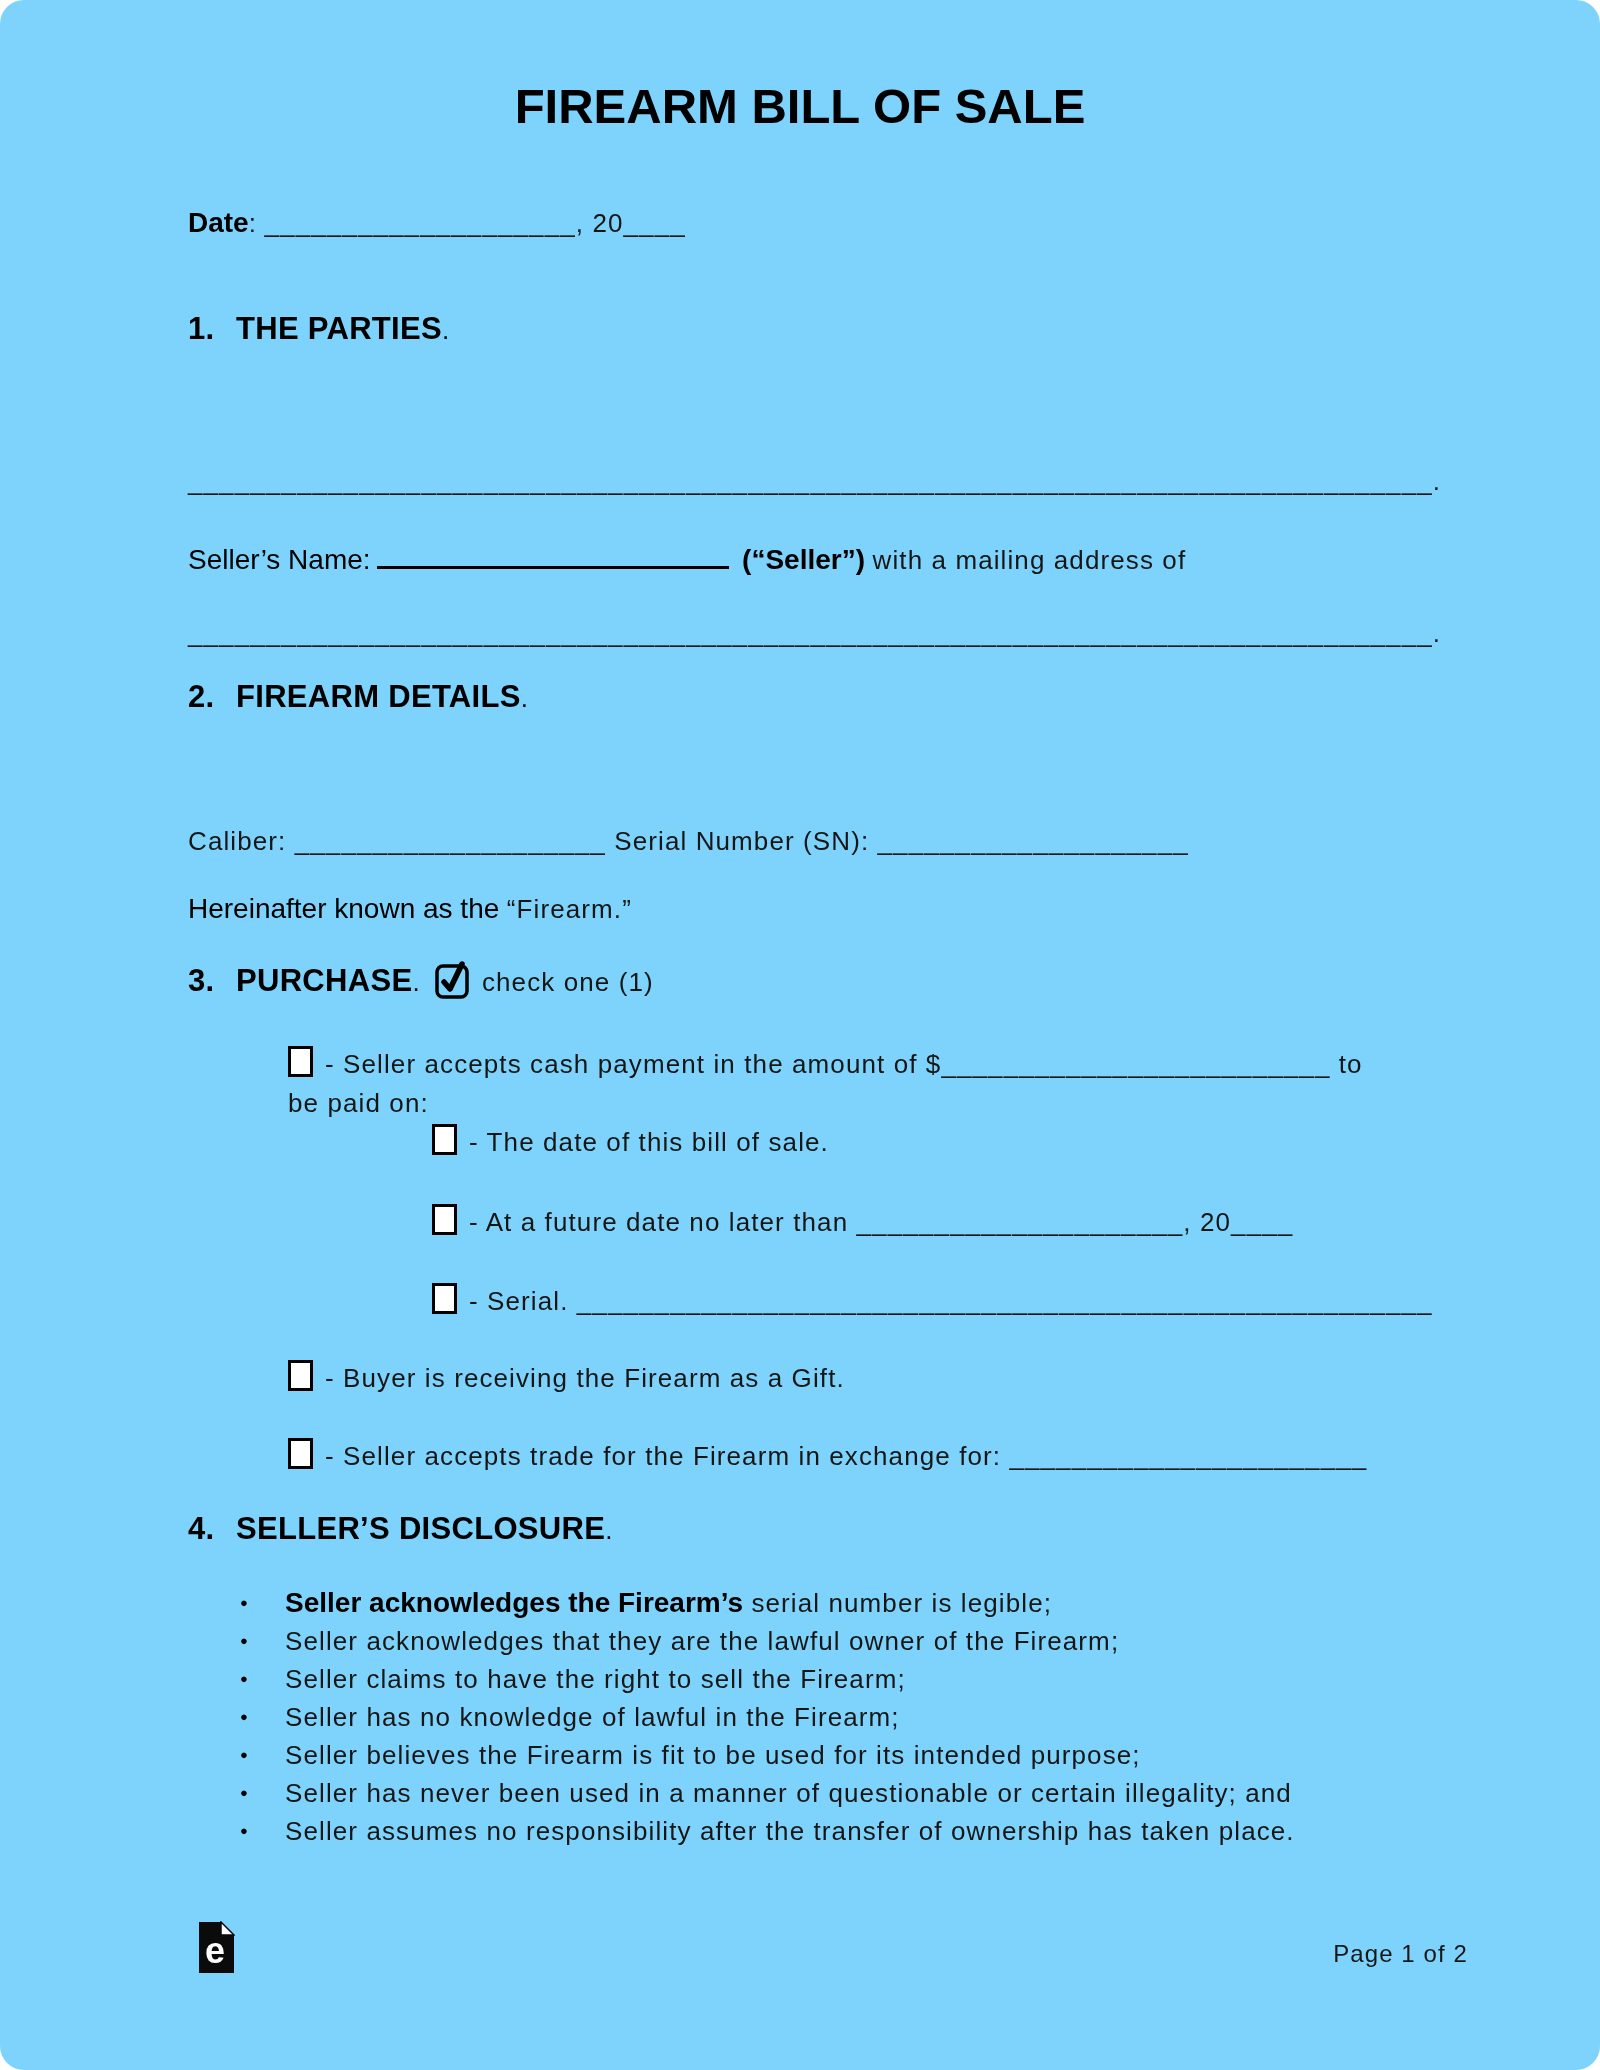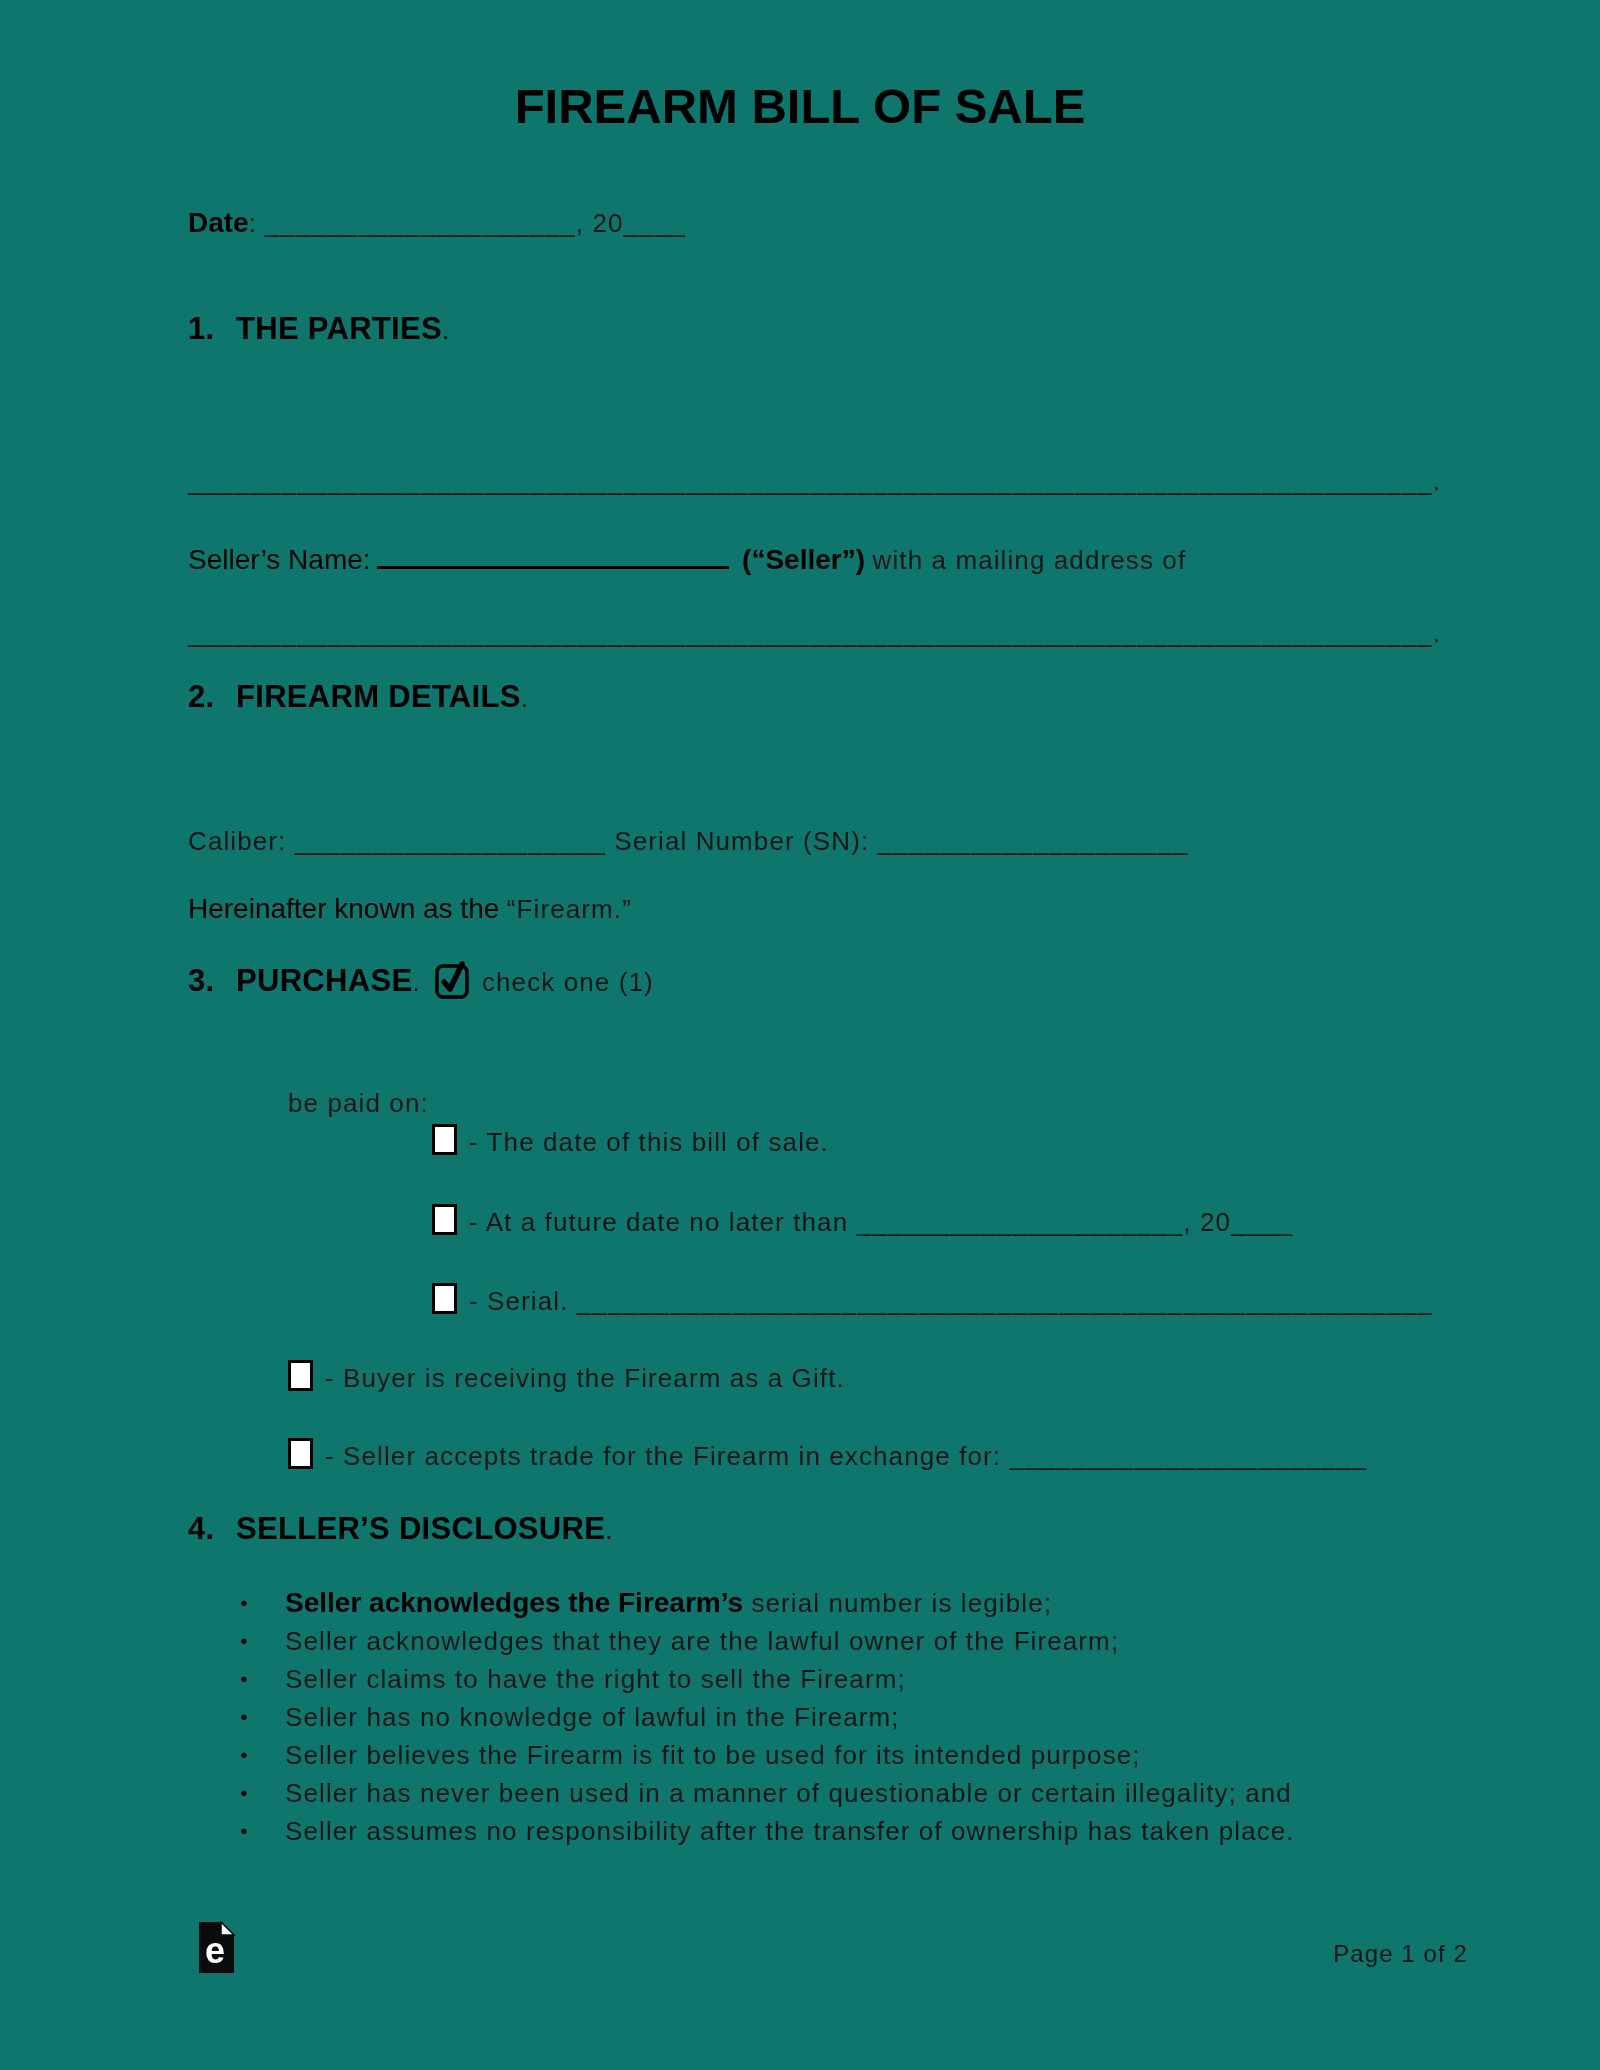--- a/index.html
+++ b/index.html
@@ -1,18 +1,18 @@
 <!DOCTYPE html>
 <html><head>
 <meta charset="utf-8">
 <style>
   html,body{margin:0;padding:0;background:#ffffff;}
   .page{
-    position:relative;width:1600px;height:2070px;background:#0f766e;color:#000;
-    font-family:"Liberation Sans",sans-serif;overflow:hidden;
+    position:relative;width:1600px;height:2070px;background:#7dd3fc;color:#000;
+    font-family:"Liberation Sans",sans-serif;overflow:hidden;border-radius:24px;
   }
   .row{position:absolute;white-space:nowrap;line-height:34px;font-size:27px;}
   
   .t{font-family:"Liberation Sans",sans-serif;font-weight:400;letter-spacing:1.1px;color:#161616;font-size:26px;}
   
   .ar{font-family:"Liberation Sans",sans-serif;font-weight:400;letter-spacing:0;color:#000;}
   
   .ab{font-family:"Liberation Sans",sans-serif;font-weight:700;letter-spacing:0;color:#000;}
   .doc-title{
     position:absolute;top:78px;left:0;width:100%;text-align:center;
@@ -88,20 +88,24 @@
     <span class="t">“Firearm.”</span>
   </div>
 
   <div class="row h" style="top:958px;left:188px;">
     <span class="hnum">3.</span><span>PURCHASE</span><span class="hdot">.</span><svg class="checkicon" width="36" height="42" viewBox="0 0 36 42">
         <rect x="3" y="8" width="30" height="31" rx="6" fill="none" stroke="#000" stroke-width="3.5"></rect>
         <path d="M10 24 L16 31 L28 6" fill="none" stroke="#000" stroke-width="5.5" stroke-linecap="round" stroke-linejoin="round"></path>
       </svg><span class="t">check one (1)</span>
   </div>
 
+  <div class="row t" style="top:1046px;left:288px;">
+    <span class="cb"></span><span>- Seller accepts cash payment in the amount of $</span><span>_________________________</span>
+    <span>to</span>
+  </div>
   <div class="row t" style="top:1086px;left:288px;">be paid on:</div>
 
   <div class="row t" style="top:1124px;left:432px;">
     <span class="cb"></span><span>- The date of this bill of sale.</span>
   </div>
 
   <div class="row t" style="top:1204px;left:432px;">
     <span class="cb"></span><span>- At a future date no later than</span>
     <span>_____________________</span><span>, 20</span><span>____</span>
   </div>

